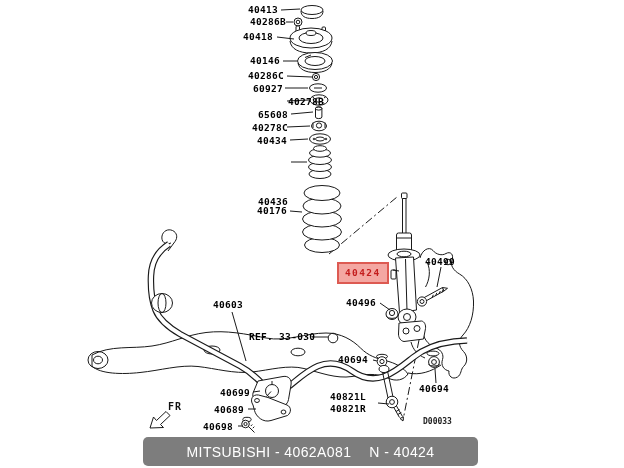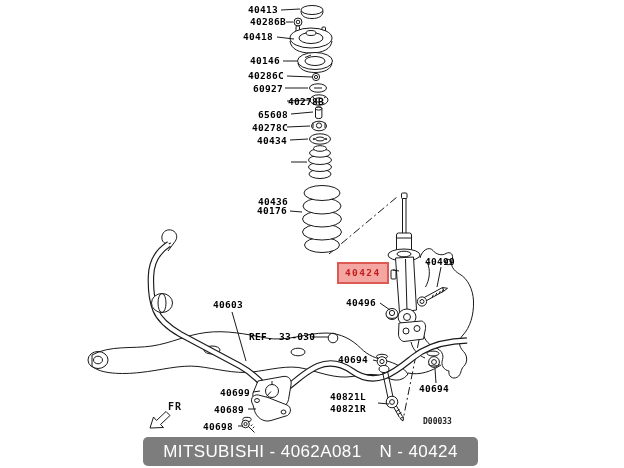--- a/index.html
+++ b/index.html
@@ -10,21 +10,21 @@
   .part-label{position:absolute;font-size:9.5px;font-weight:bold;letter-spacing:.3px;
         color:#000;line-height:9px;white-space:nowrap;cursor:pointer;}
   .part-label.highlight{background:var(--hl-bg);border:2px solid var(--hl-border);
         color:var(--hl-text);padding:4px 6px;line-height:10px;letter-spacing:1.4px;}
   .part-label.small{font-size:8px;font-weight:bold;color:#222;letter-spacing:0;cursor:default;}
   .fr-text{position:absolute;left:147px;top:401px;font-size:10px;font-weight:bold;
         letter-spacing:1px;color:#111;margin-left:21px;}
   .footer-bar{position:absolute;left:143px;top:437px;width:335px;height:29px;
         background:var(--footer-bg);border-radius:5px;display:flex;align-items:center;
         justify-content:center;gap:18px;font-family:"Liberation Sans", sans-serif;}
-  .footer-bar span{color:var(--footer-text);font-size:17px;letter-spacing:.4px;}
+  .footer-bar span{color:var(--footer-text);font-size:14px;letter-spacing:.4px;}
 </style>
 </head>
 <body>
 
 <div class="page">
 
 <svg width="624" height="468" viewBox="0 0 624 468">
   <g stroke="#1a1a1a" stroke-width="1" fill="#fff">
 
     <g fill="none" stroke-dasharray="8 3 2 3">

